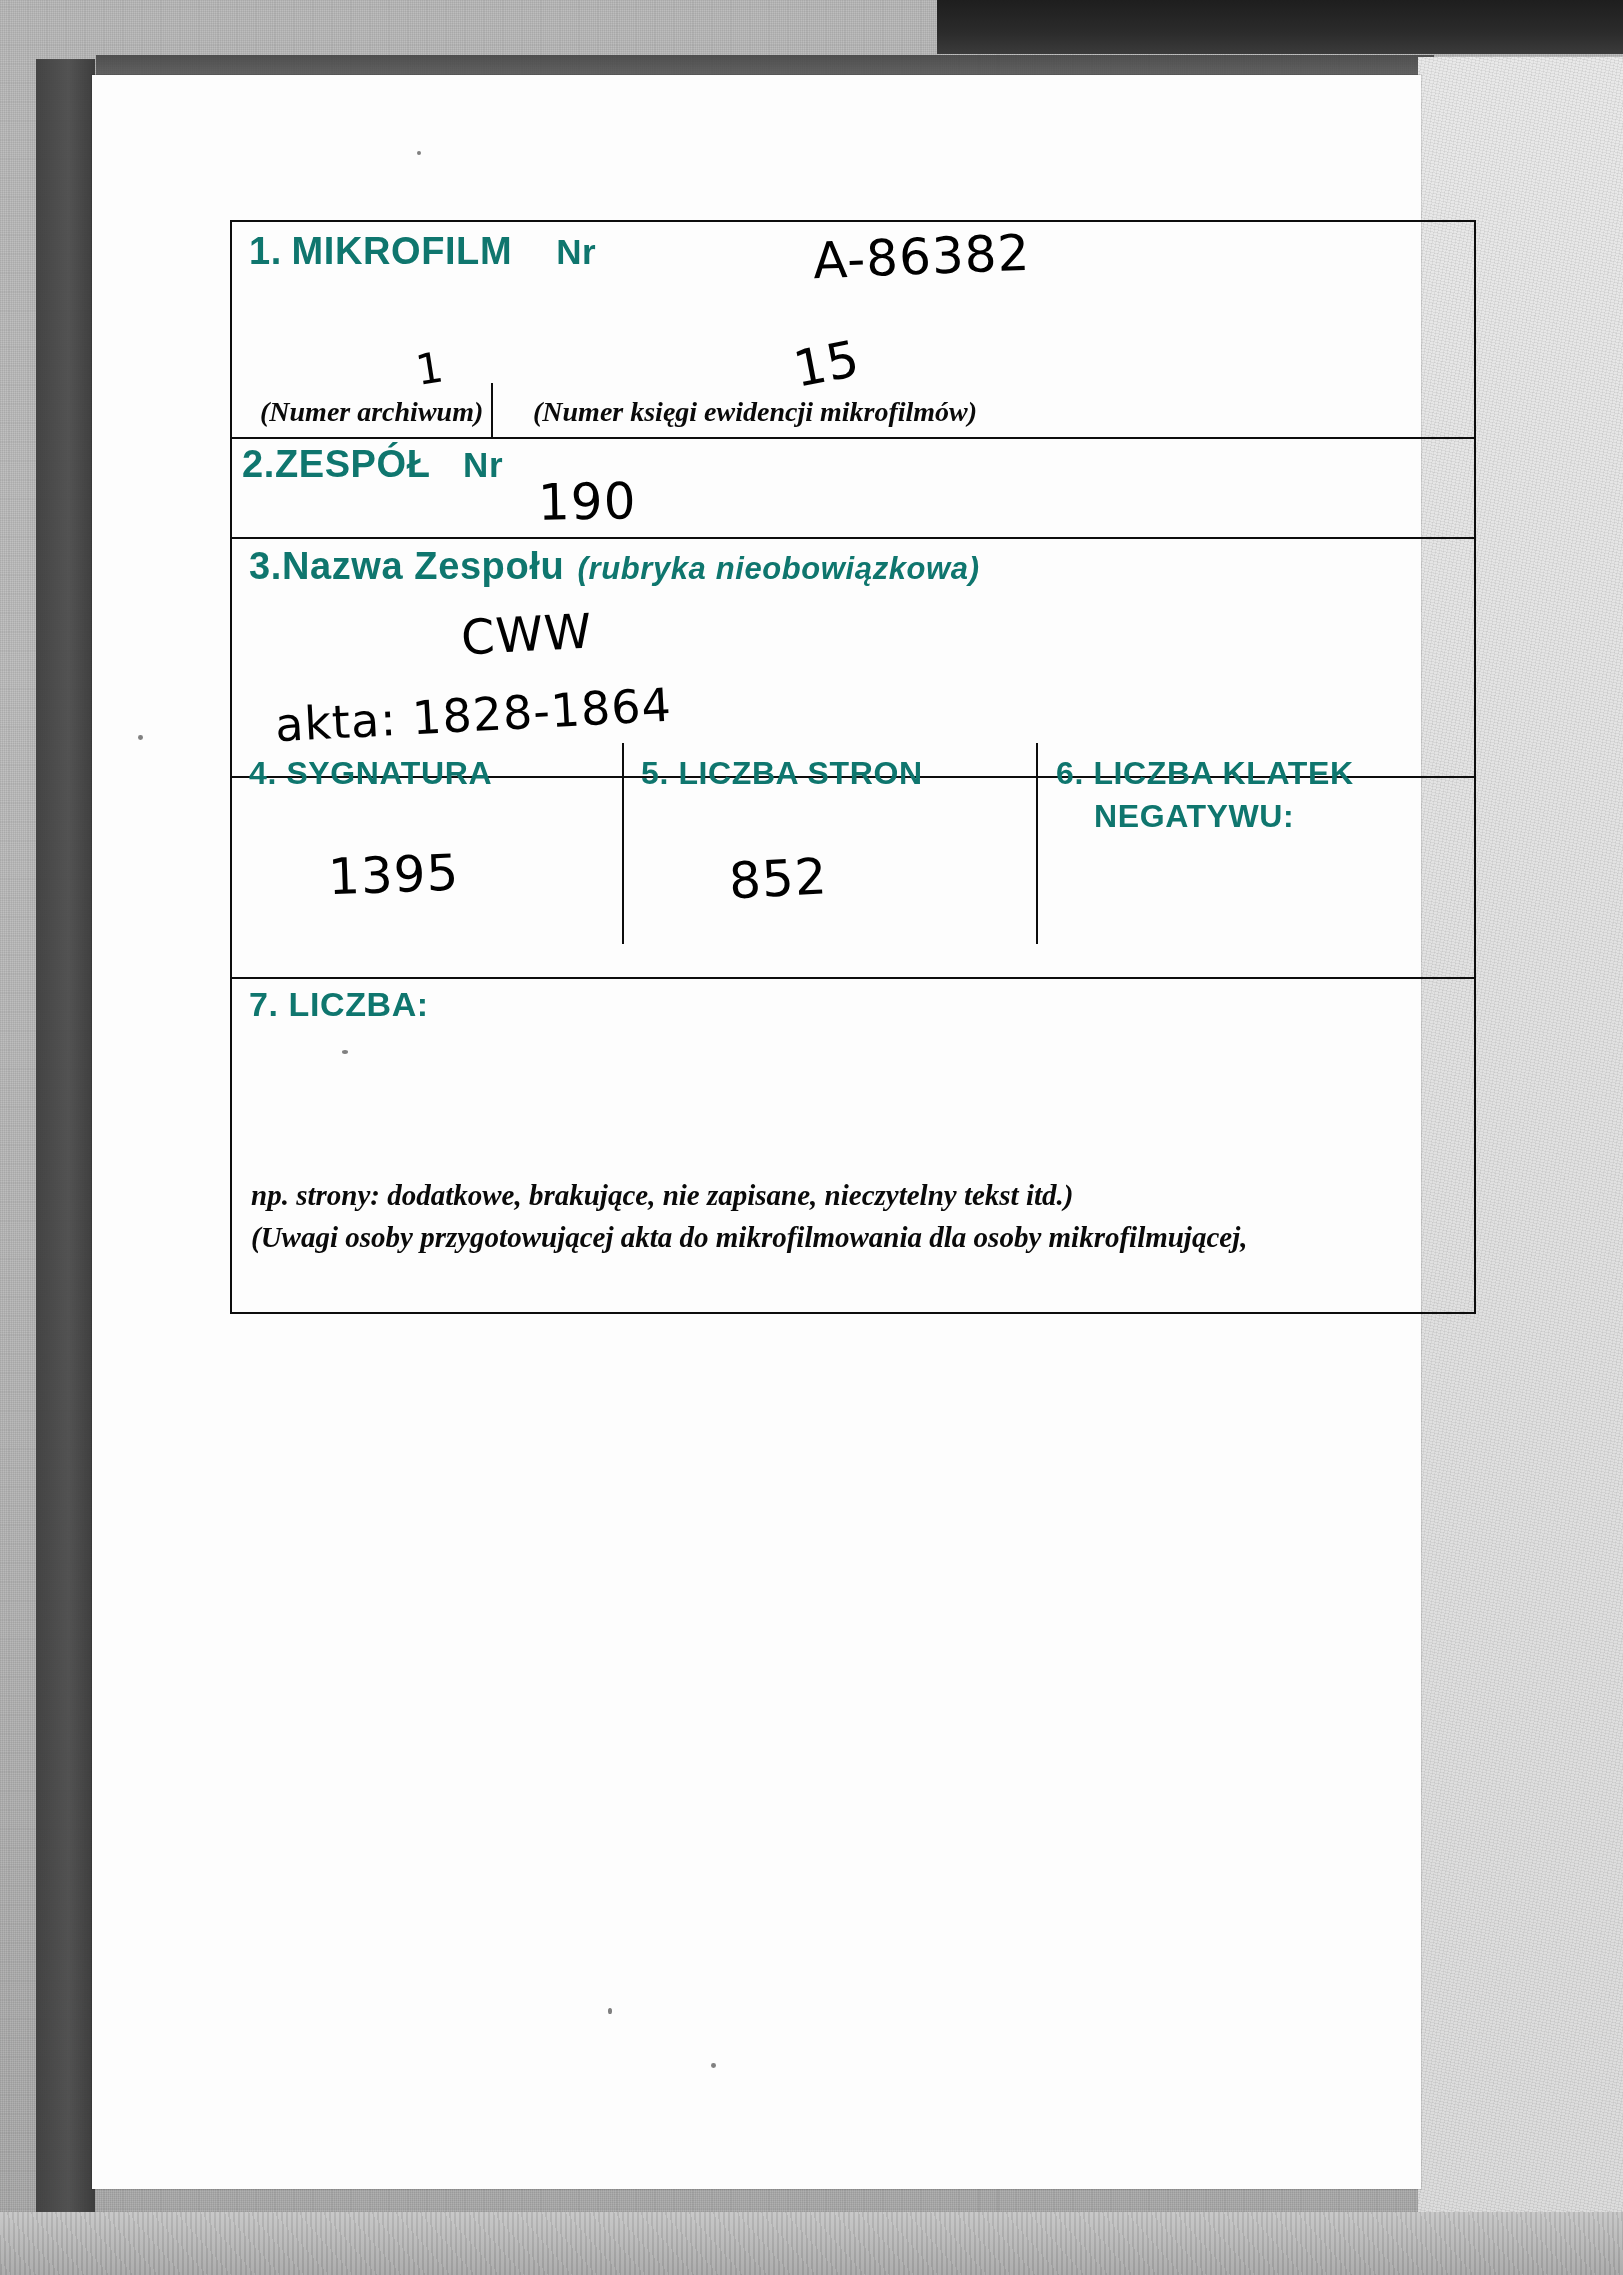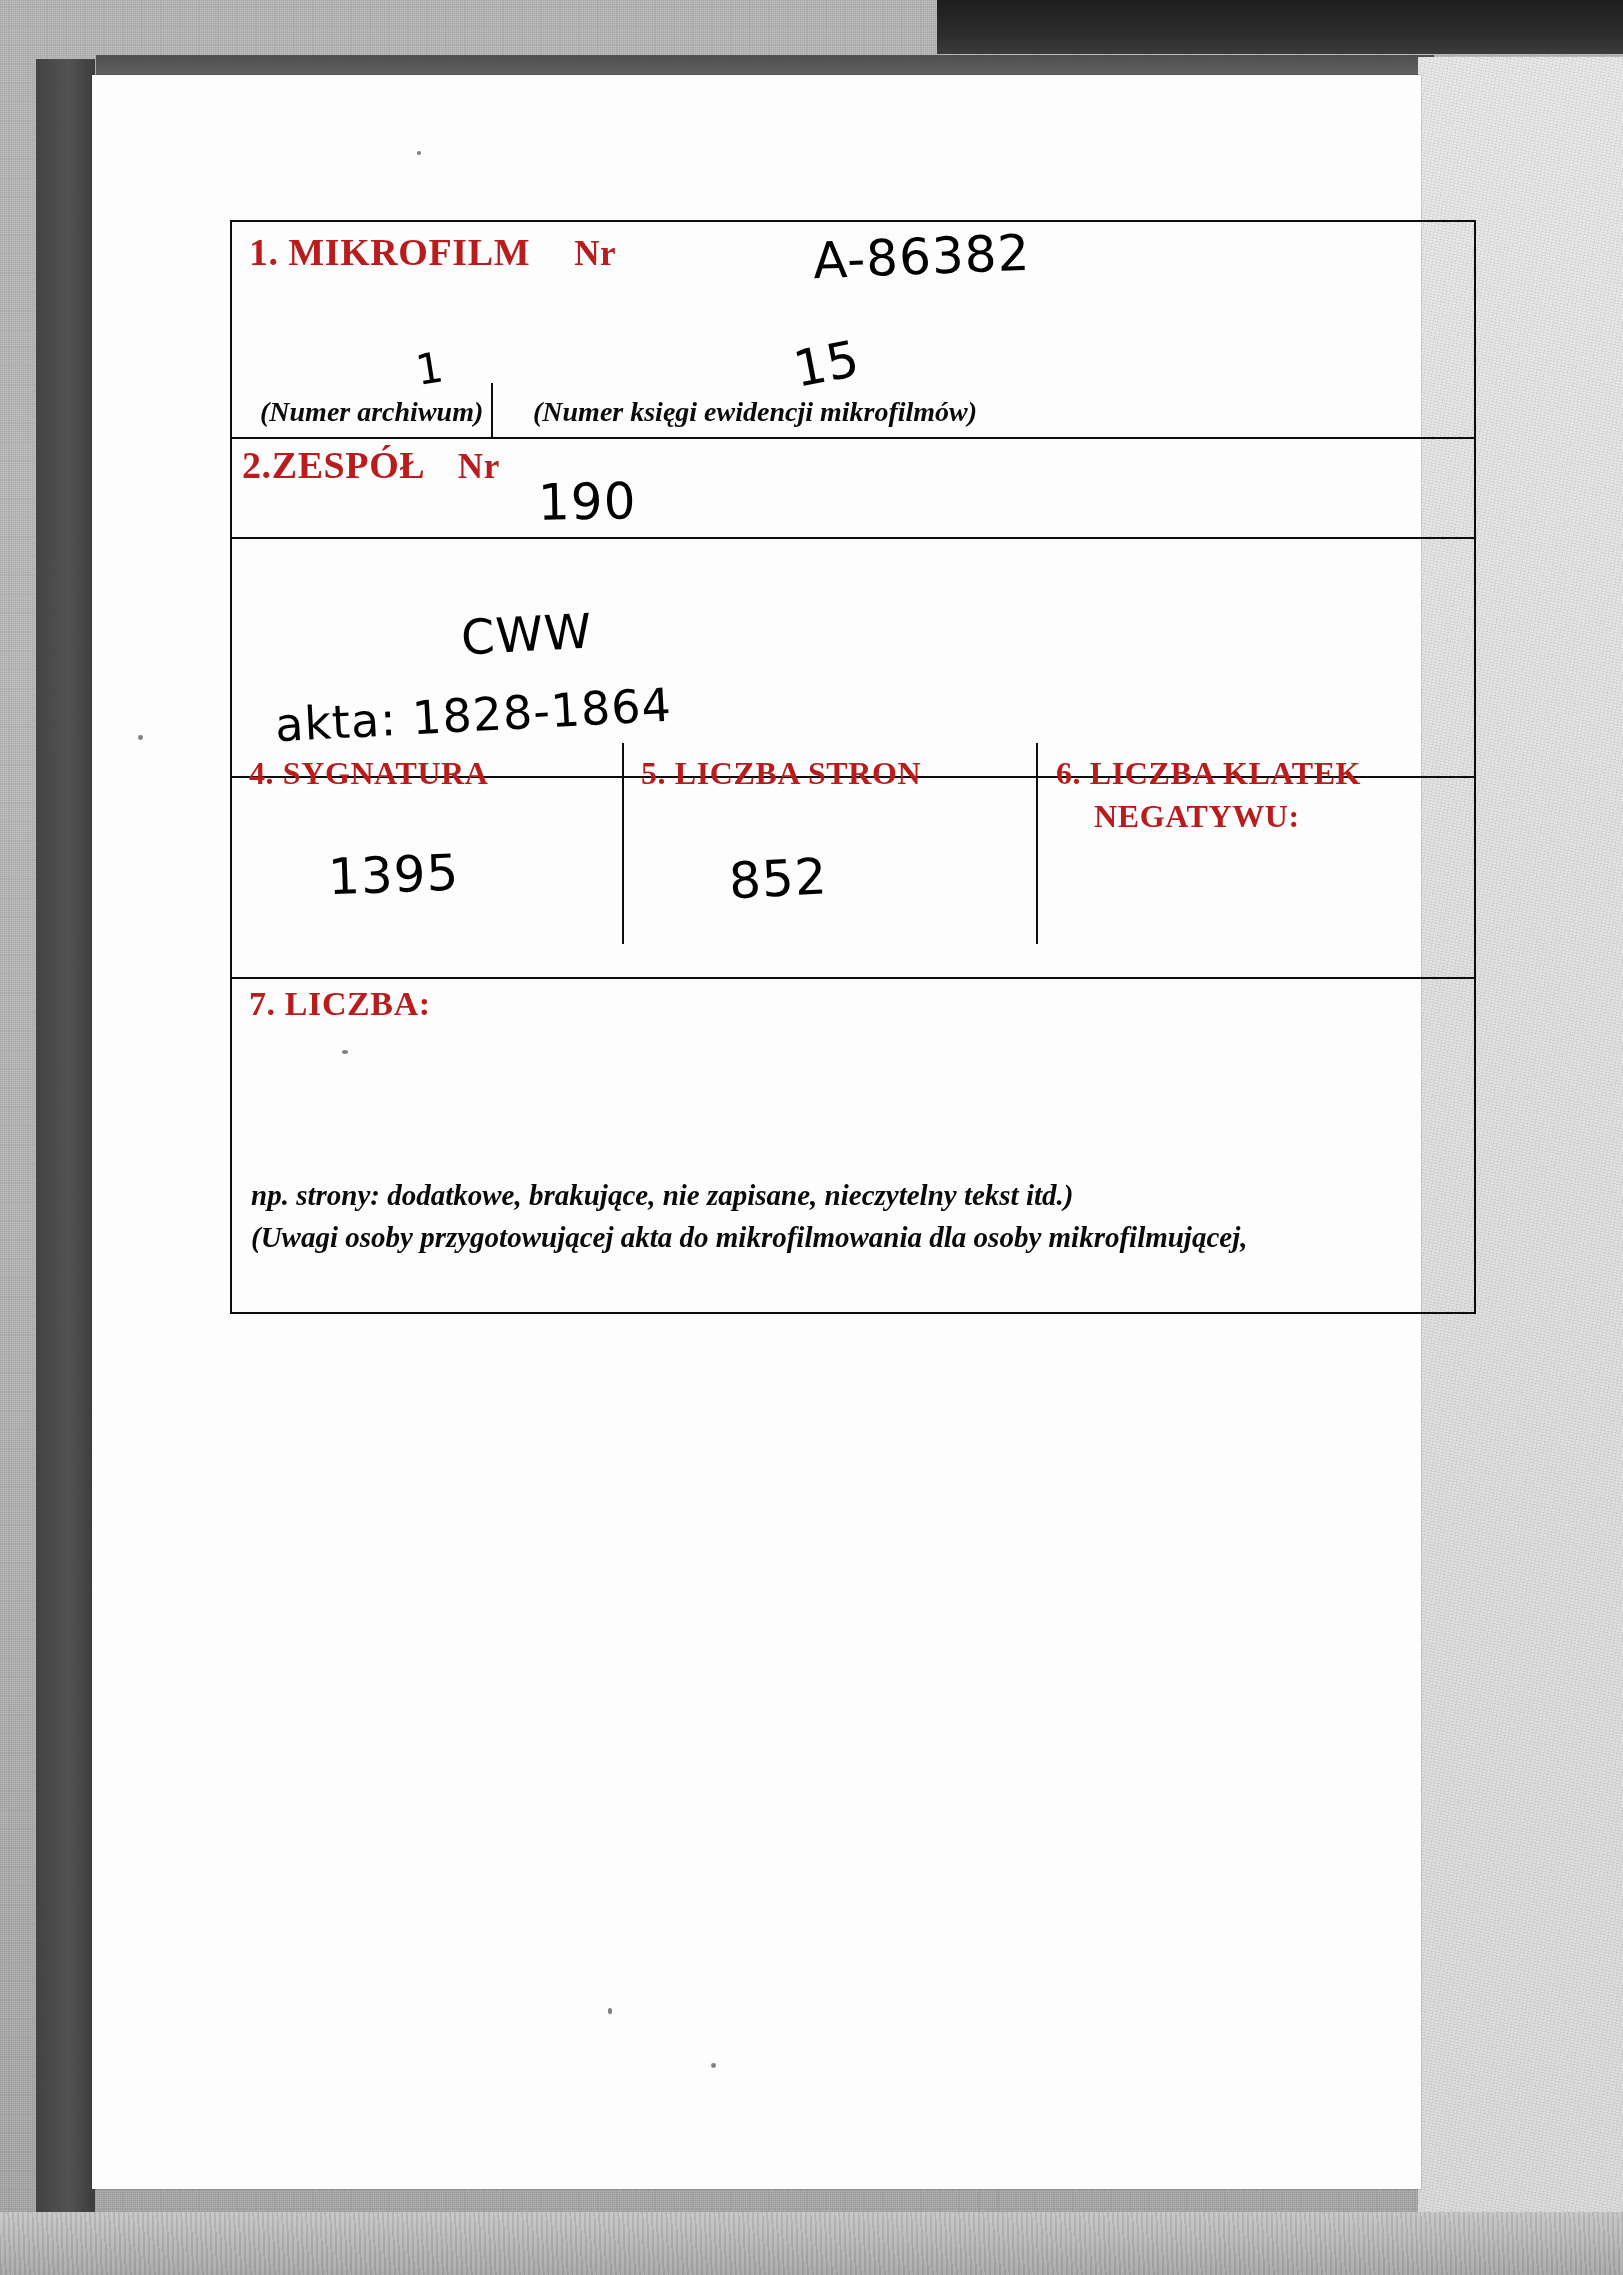--- a/index.html
+++ b/index.html
@@ -86,23 +86,23 @@
     position: absolute; left: 0; right: 0; height: 0;
     border-top: 2.9px solid #0d0d0d;
   }
   .vline {
     position: absolute; top: 0; bottom: 0; width: 0;
     border-left: 2.9px solid #0d0d0d;
   }
 
   
   .lbl-bold {
-    font-family: Liberation Serif, serif;
+    font-family: Liberation Sans, sans-serif;
     font-weight: 700;
-    color: #b91c1c;
+    color: #0f766e;
     letter-spacing: 0.6px;
   }
   .lbl-ital {
     font-family: "Liberation Serif", serif;
     font-style: italic;
     font-weight: 700;
     color: #0a0a0a;
   }
   .hand {
     font-family: "DejaVu Sans", sans-serif;
@@ -257,20 +257,23 @@
 
     <div class="row" style="top:215px;height:100px;">
       <div class="lbl-bold" id="sec2-title">
         <span class="num">2.</span><span>ZESPÓŁ</span><span class="nr">Nr</span>
       </div>
       <div class="hand" id="fonds-number">190</div>
     </div>
     <div class="hline" style="top:315px;"></div>
 
     <div class="row" style="top:315px;height:239px;">
+      <div class="lbl-bold" id="sec3-title">
+        <span class="num">3.</span><span>Nazwa Zespołu</span><span class="sub">(rubryka nieobowiązkowa)</span>
+      </div>
       <div class="hand" id="fonds-name">CWW</div>
       <div class="hand" id="fonds-dates">akta: 1828-1864</div>
     </div>
     <div class="hline" style="top:554px;"></div>
 
     <div class="row" style="top:521px;height:201px;">
       <div class="vline" style="left:390px;"></div>
       <div class="vline" style="left:804px;"></div>
 
       <div class="lbl-bold colhdr" id="sec4-title">

